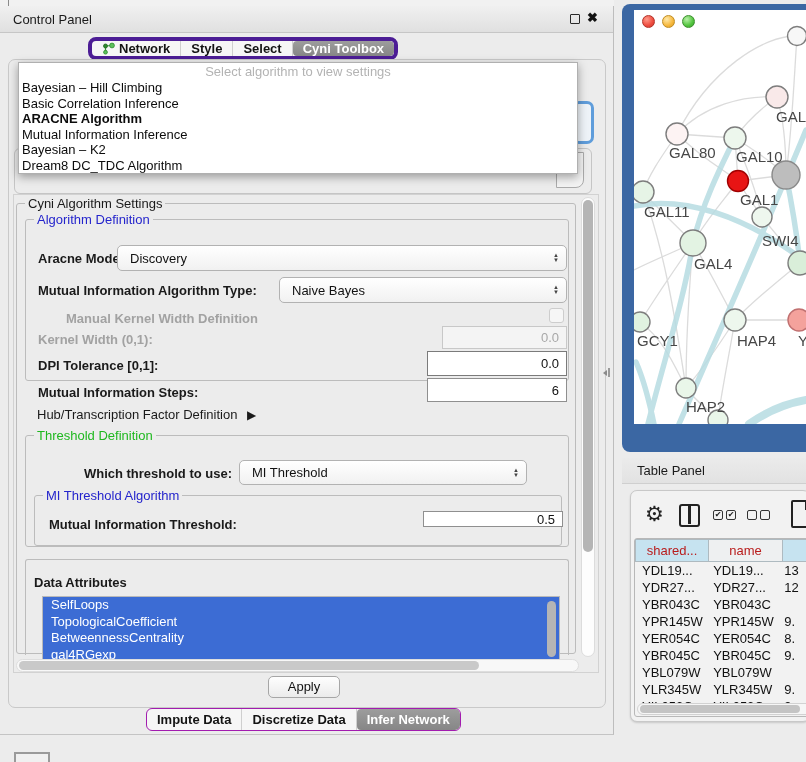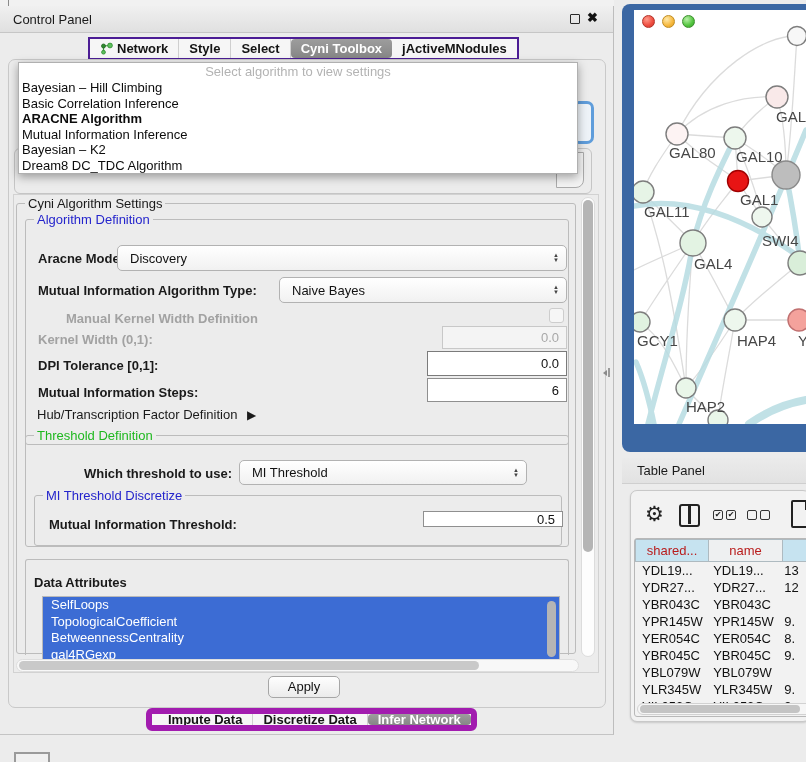--- a/index.html
+++ b/index.html
@@ -15,21 +15,21 @@
                border-right:1px solid #bdbdbd; border-bottom:1px solid #c4c4c4; }
   .cp-titlebar { left:0; top:0; width:613px; height:27px;
                  background:linear-gradient(#f0f0f0,#e0e0e0);
                  border-bottom:1px solid #c6c6c6; }
   .cp-title { left:13px; top:6px; font-size:13px; color:#1a1a1a; }
   .float-icon { left:570px; top:8px; width:10px; height:10px; border:1.6px solid #2a2a2a; border-radius:1px; }
   .close-icon { left:587px; top:4px; font-size:13px; font-weight:bold; color:#111; }
 
   
   .tabstrip { left:88px; top:31px; height:23px; display:flex; align-items:stretch;
-              background:#f6f6f6; border:2px solid #4c1d95; border-radius:0; overflow:hidden; }
+              background:#f6f6f6; border:4px solid #4c1d95; border-radius:8px; overflow:hidden; }
   .tab { display:flex; align-items:center; justify-content:center; gap:4px;
          padding:0 10px; font-weight:600; color:#141414; border-right:1px solid #cfcfcf; }
   .tab:last-child { border-right:none; }
   .tab.sel { background:linear-gradient(#9d9d9d,#868686); color:#fff; border-radius:4px; border-right:none; }
 
   
   .content-panel { left:8px; top:53px; width:598px; height:649px; background:#ececec;
                    border:1px solid #c9c9c9; border-radius:7px; }
 
   
@@ -77,21 +77,21 @@
   .checkbox { position:absolute; width:15px; height:15px; border:1px solid #cdcdcd; border-radius:3px; background:#f6f6f6; }
 
   .listbox { position:absolute; background:#fff; border:1px solid #b9b9b9; overflow:hidden; }
   .list-item { height:16.5px; line-height:16.5px; padding-left:8px; background:#3c6cd4; color:#fff; white-space:nowrap; }
   .list-thumb { position:absolute; right:3px; top:4px; width:9px; height:56px; background:#b5b5b5; border-radius:5px; }
 
   .apply-btn { left:268px; top:670px; width:72px; height:22px; background:linear-gradient(#fefefe,#ebebeb);
                border:1px solid #a6a6a6; border-radius:5px; text-align:center; line-height:20px; color:#111; }
 
   .bottom-tabstrip { left:146px; top:702px; height:23px; display:flex; background:#f6f6f6;
-                     border:6px solid #a21caf; border-radius:6px; overflow:hidden;padding-left:6px; }
+                     border:1px solid #a21caf; border-radius:6px; overflow:hidden; }
 
   
   .splitter-handle { left:603px; top:368px; width:10px; height:10px; }
   .splitter-handle .tri { position:absolute; left:0; top:2px; width:0; height:0;
      border-top:3px solid transparent; border-bottom:3px solid transparent; border-right:4px solid #8a8a8a; }
   .splitter-handle .bar { position:absolute; left:5px; top:0; width:2px; height:9px; background:#9a9a9a; }
 
   
   .net-window { left:622px; top:4px; width:184px; height:448px; background:#3b67a3; border-radius:8px 0 0 8px; }
   .net-canvas { position:absolute; left:12px; top:6px; width:172px; height:414px; background:#fff; overflow:hidden; }
@@ -160,23 +160,20 @@
       </div>
       <div class="tab">
         <span>Style</span>
       </div>
       <div class="tab">
         <span>Select</span>
       </div>
       <div class="tab sel">
         <span>Cyni Toolbox</span>
       </div>
-      <div class="tab">
-        <span>jActiveMNodules</span>
-      </div>
     </div>
 
     <div class="abs content-panel"></div>
 
     <div class="abs frag-fieldset"></div>
     <div class="abs frag-combo"></div>
     <div class="abs frag-blue-combo"></div>
 
     <div class="abs dropdown">
       <div class="dd-placeholder">Select algorithm to view settings</div>
@@ -186,21 +183,21 @@
       <div class="dd-item">Mutual Information Inference</div>
       <div class="dd-item">Bayesian – K2</div>
       <div class="dd-item">Dream8 DC_TDC Algorithm</div>
     </div>
 
     <div class="abs scrollpane">
 
       <fieldset class="box" style="left:2px; top:8px; width:560px; height:451px;">
         <span class="legend black" style="left:8px;">Cyni Algorithm Settings</span>
 
-        <fieldset class="box" style="left:8px; top:15px; width:544px; height:226px;">
+        <fieldset class="box" style="left:8px; top:15px; width:544px; height:162px;">
           <span class="legend blue" style="left:8px;">Algorithm Definition</span>
 
           <span class="lbl" style="left:12px; top:31px;">Aracne Mode:</span>
           <div class="combo" style="left:91px; top:25px; width:450px; height:26px;">
             <span>Discovery</span>
             <span class="arrows">
                 <span>▲</span>
                 <span>▼</span>
               </span>
           </div>
@@ -244,21 +241,21 @@
           <span class="lbl" style="left:30px; top:30px; width:176px; text-align:right; display:inline-block;">Which threshold to use:</span>
           <div class="combo" style="left:213px; top:24px; width:288px; height:25px;">
             <span>MI Threshold</span>
             <span class="arrows">
                 <span>▲</span>
                 <span>▼</span>
               </span>
           </div>
 
           <fieldset class="box" style="left:8px; top:59px; width:528px; height:51px;">
-            <span class="legend blue" style="left:8px;">MI Threshold Discretize</span>
+            <span class="legend blue" style="left:8px;">MI Threshold Algorithm</span>
             <span class="lbl" style="left:14px; top:21px;">Mutual Information Threshold:</span>
             <div class="field" style="left:388px; top:15px; width:140px; height:16px;">
               <span>0.5</span>
             </div>
           </fieldset>
         </fieldset>
 
         <fieldset class="box" style="left:8px; top:355px; width:544px; height:96px; border-bottom:none; border-radius:3px 3px 0 0;">
           <span class="lbl" style="left:8px; top:15px;text-align:right;">Data Attributes</span>
 

